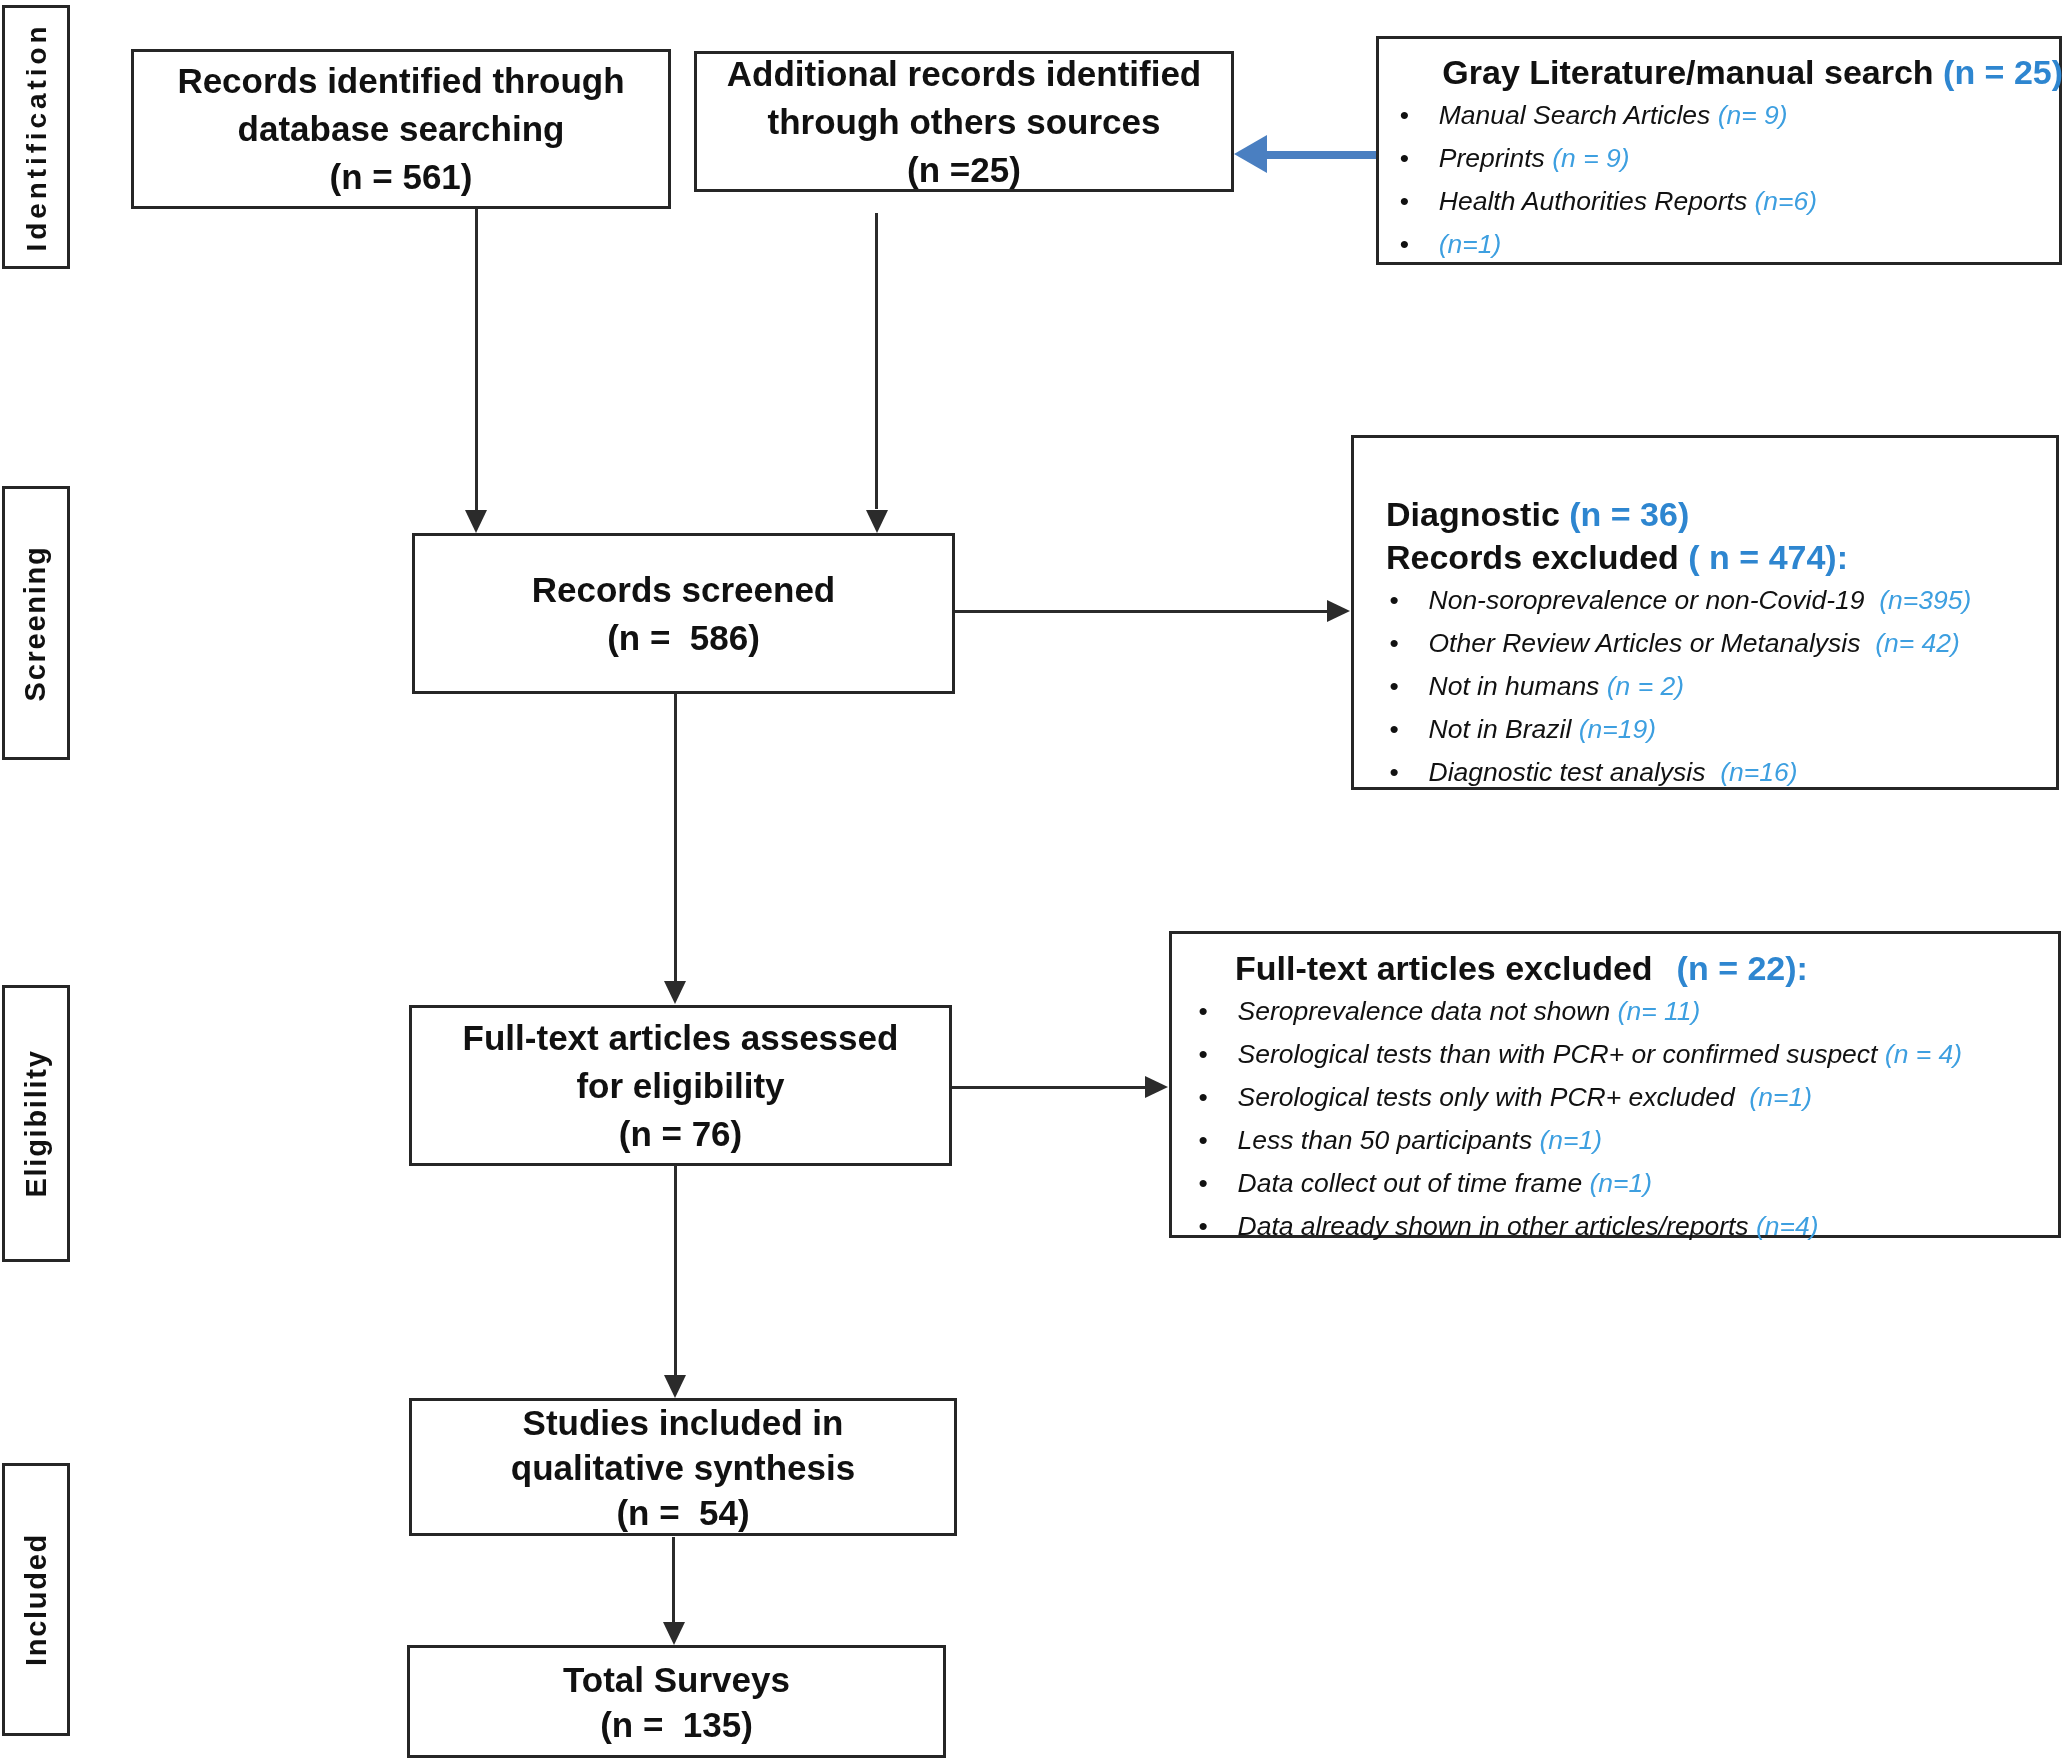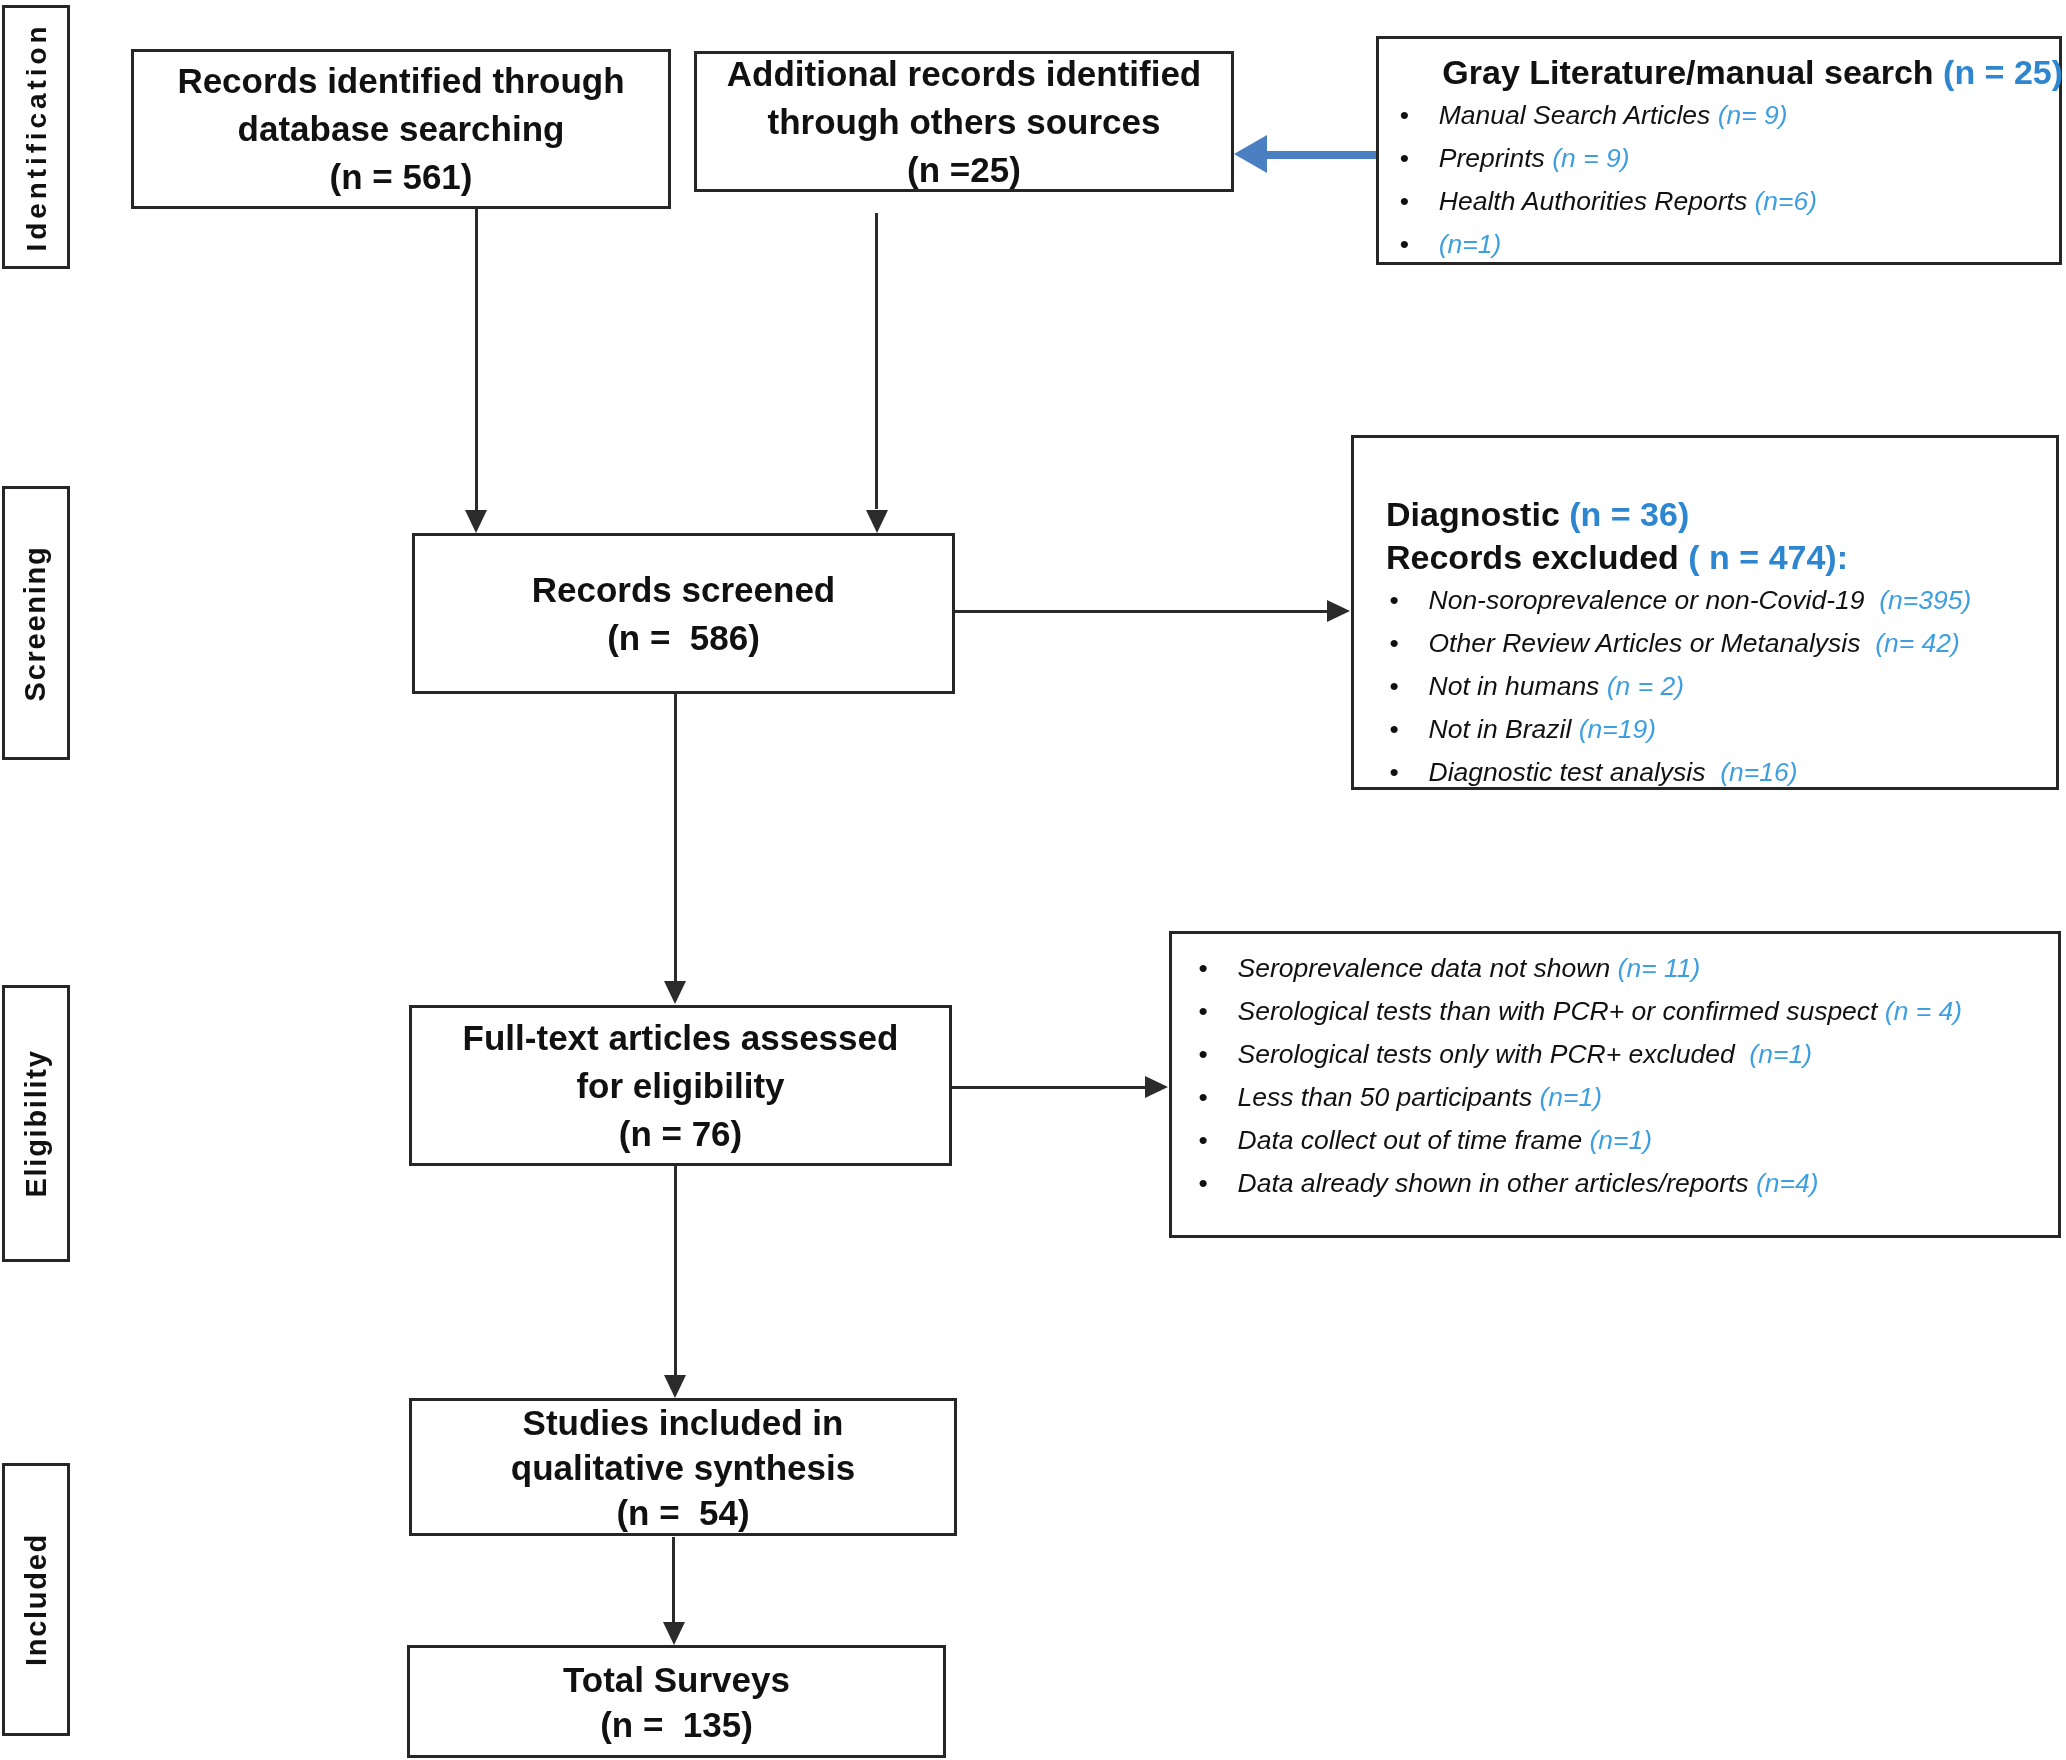--- a/index.html
+++ b/index.html
@@ -169,20 +169,21 @@
         <span class="n-blue-i">(n=19)</span>
       </div>
     <div class="item">
         <span class="bullet">•</span>
         <span class="itxt">Diagnostic test analysis  </span>
         <span class="n-blue-i">(n=16)</span>
       </div>
   </div>
 
   <div class="rbox" id="box-fulltext-excl">
+    <div class="rtitle"><span>Full-text articles excluded</span><span class="n-blue gap-left">(n = 22):</span></div>
     <div class="item">
         <span class="bullet">•</span>
         <span class="itxt">Seroprevalence data not shown </span>
         <span class="n-blue-i">(n= 11)</span>
       </div>
     <div class="item">
         <span class="bullet">•</span>
         <span class="itxt">Serological tests than with PCR+ or confirmed suspect </span>
         <span class="n-blue-i">(n = 4)</span>
       </div>

